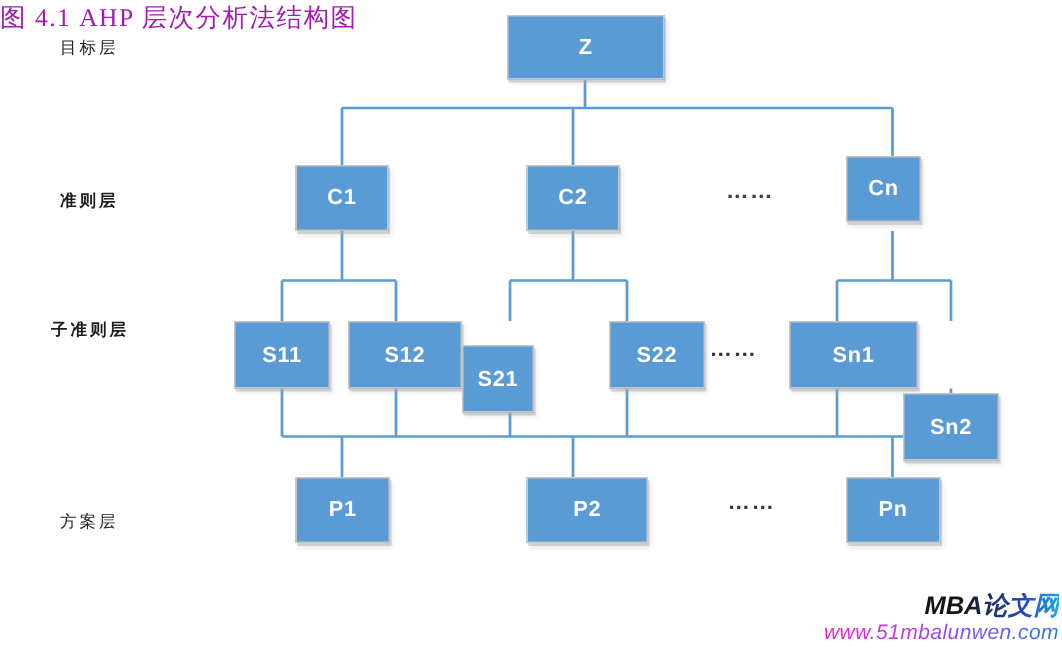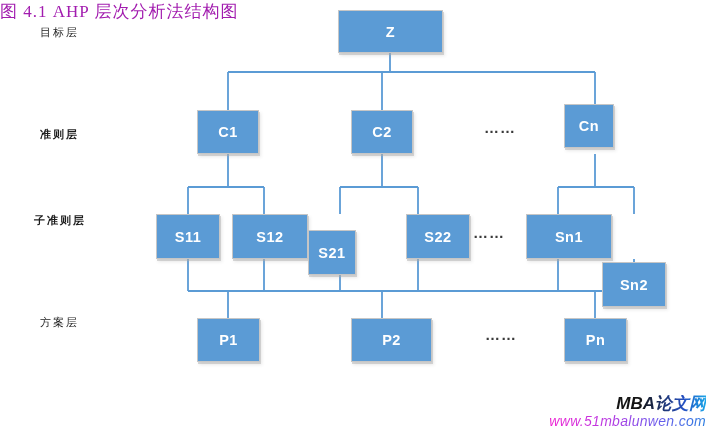--- a/index.html
+++ b/index.html
@@ -84,21 +84,21 @@
   }
 </style>
 </head>
 <body>
 
 <div class="canvas">
 
   <div class="layer-label" style="left:40px; top:24px;">目标层</div>
   <div class="layer-label" style="left:40px; top:126px;font-weight:bold;">准则层</div>
   <div class="layer-label" style="left:34px; top:212px;font-weight:bold;">子准则层</div>
-  <div class="layer-label" style="left:40px; top:314px;text-align:right;">方案层</div>
+  <div class="layer-label" style="left:40px; top:340px;text-align:right;">方案层</div>
 
   <svg class="connectors" width="708" height="442">
     <g fill="none" stroke="#5b9bd5" stroke-width="1.8">
       <path d="M390 53 L390 72 M228 72 L595 72 M228 72 L228 110 M382 72 L382 110 M595 72 L595 110"></path>
       <path d="M228 154 L228 187 M188 187 L264 187 M188 187 L188 214 M264 187 L264 214
                M382 154 L382 187 M340 187 L418 187 M340 187 L340 214 M418 187 L418 214
                M595 154 L595 187 M558 187 L634 187 M558 187 L558 214 M634 187 L634 214"></path>
       <path d="M188 259 L188 291 M264 259 L264 291 M340 259 L340 291 M418 259 L418 291
                M558 259 L558 291 M634 259 L634 291
                M188 291 L634 291

